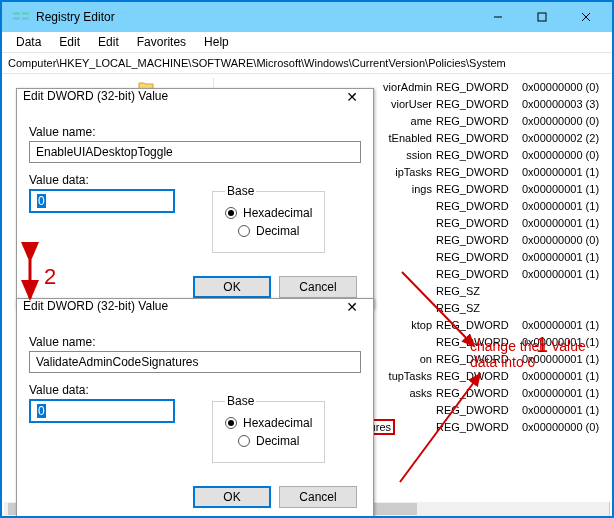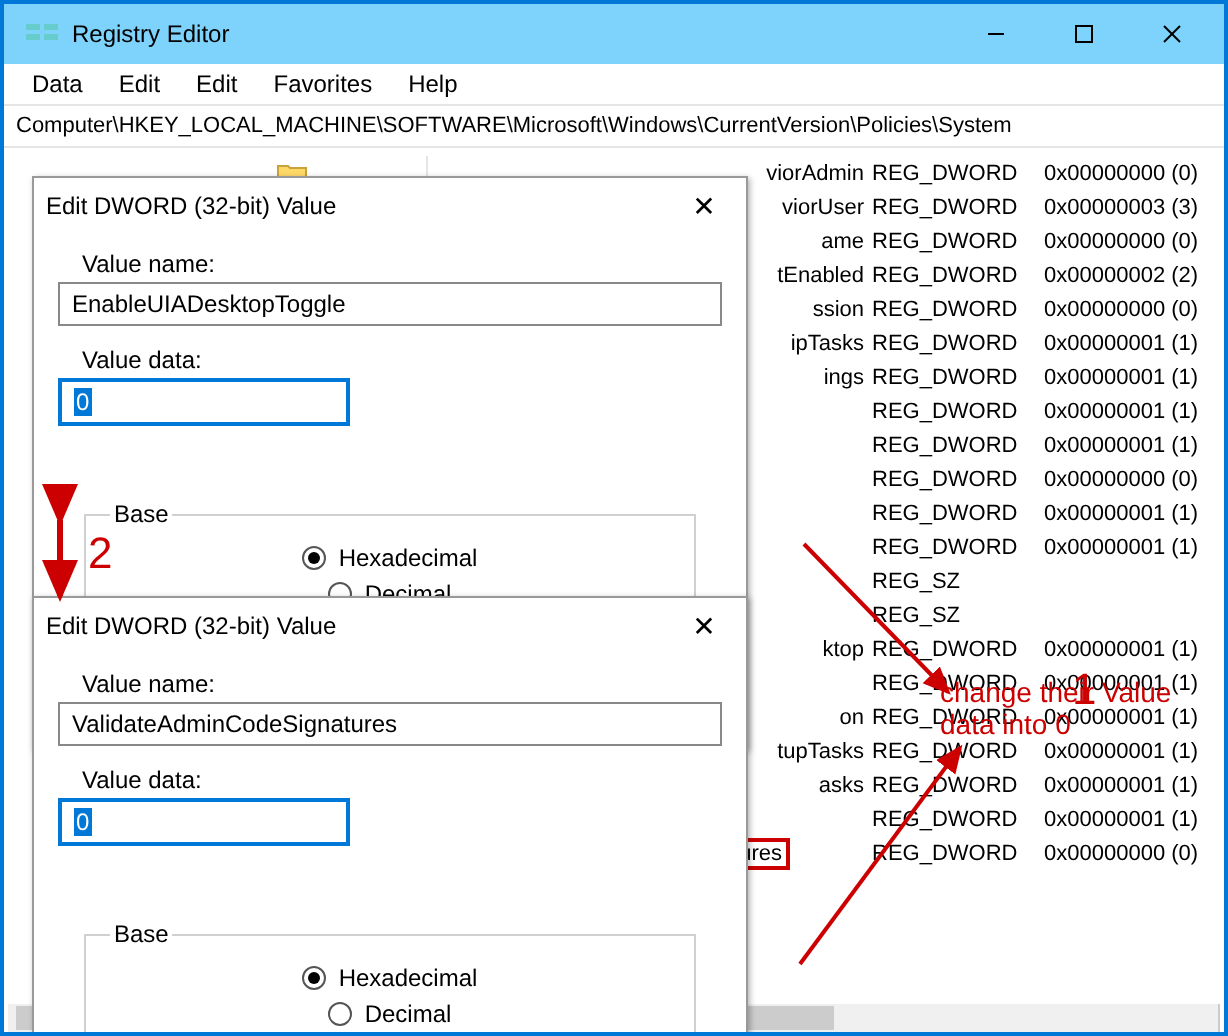--- a/index.html
+++ b/index.html
@@ -21,27 +21,27 @@
   .list { flex:1; overflow:hidden; position:relative; }
   .list .header { height:20px; display:flex; border-bottom:1px solid #e5e5e5; font-size:12px; }
   .list .header div { padding:2px 6px; border-right:1px solid #e5e5e5; }
   .list .rows { }
   .list .rows .r { display:flex; height:17px; font-size:11px; align-items:center; white-space:nowrap; }
   .list .rows .r .c-name { width:222px; padding-left:4px; display:flex; align-items:center; overflow:hidden; }
   .list .rows .r .c-type { width:86px; }
   .list .rows .r .c-data { flex:1; }
   .regicon { width:16px; height:16px; margin-right:4px; flex:none; }
   .dlg { position:absolute; width:358px; background:#fff; border:1px solid #999; box-shadow:1px 1px 3px rgba(0,0,0,.3); }
-  .dlg .dtitle { height:28px; display:flex; align-items:center; padding:0 6px; font-size:12px; background:#fff; }
+  .dlg .dtitle { height:28px; display:flex; align-items:flex-start; padding:0 6px; font-size:12px; background:#fff; }
   .dlg .dtitle .t { flex:1; }
   .dlg .dtitle .x { width:30px; text-align:center; font-size:14px; }
   .dlg .body { padding:6px 12px 10px; font-size:12px; }
-  .dlg .lbl { margin:2px 12px; }
+  .dlg .lbl { margin:2px 0; }
   .dlg .nameval { border:1px solid #888; background:#fff; padding:3px 6px; margin-bottom:8px; font-size:12px; }
-  .dlg .row2 { display:flex; gap:24px;flex-direction:column; }
+  .dlg .row2 { display:flex; gap:24px; }
   .dlg .fs { border:1px solid #d0d0d0; padding:4px 12px 10px; margin:13px; }
   .dlg .fs legend { font-size:12px; }
   .dlg .vd { width:146px; }
   .dlg .vdin { border:2px solid #0078d7; padding:3px 6px; font-size:12px; width:146px; }
   .dlg .vdin .sel { background:#0078d7; color:#fff; padding:0 1px; }
   .dlg .radio { display:flex; align-items:center; margin:4px 0; font-size:12px;justify-content:center; }
   .dlg .radio .dot { width:12px; height:12px; border:1px solid #555; border-radius:50%; margin-right:6px; display:flex; align-items:center; justify-content:center; }
   .dlg .radio .dot .in { width:6px; height:6px; background:#000; border-radius:50%; }
   .dlg .btns2 { display:flex; justify-content:flex-end; gap:8px; margin-top:10px; padding-right:4px; }
   .dlg .btn { width:78px; height:22px; border:1px solid #adadad; background:#e1e1e1; display:flex; align-items:center; justify-content:center; font-size:12px; }

